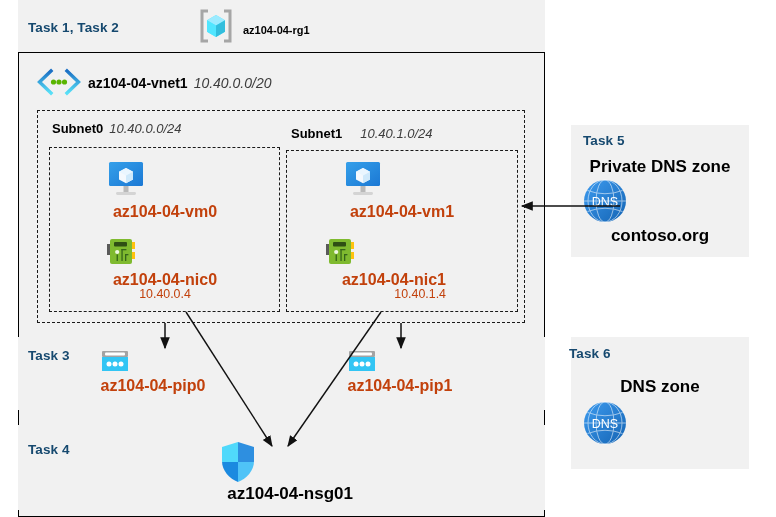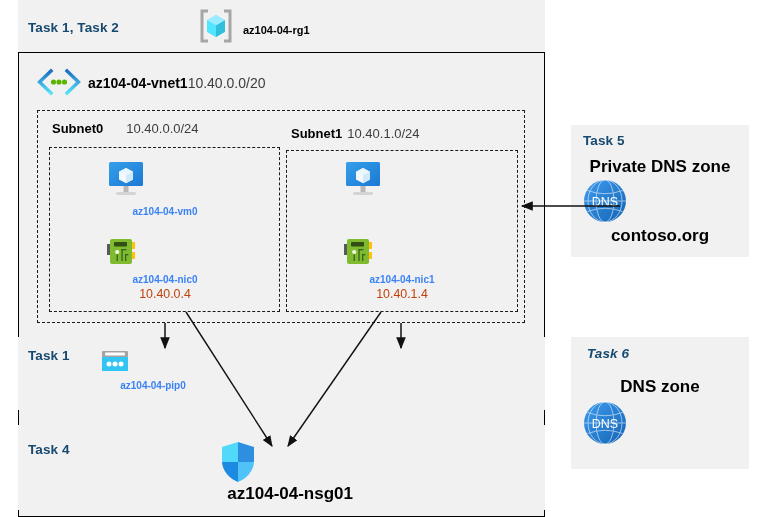--- a/index.html
+++ b/index.html
@@ -11,21 +11,21 @@
   .solidbox{position:absolute;box-sizing:border-box;border:1.5px solid #000;background:#f1f1f1;}
   .dashbox{position:absolute;box-sizing:border-box;border:1.6px dashed #1a1a1a;background:transparent;}
 
   .task-label{position:absolute;color:#16496f;font-weight:bold;font-size:13.5px;letter-spacing:.1px;white-space:nowrap;}
   .hdr-title{position:absolute;font-size:14px;font-weight:bold;color:#000;white-space:nowrap;}
   .hdr-title .light{font-weight:normal;color:#3d3d3d;}
   .sub-title{position:absolute;font-size:13px;font-weight:bold;color:#000;white-space:nowrap;}
   .sub-title .light{font-weight:normal;color:#3d3d3d;}
 
   .node{position:absolute;text-align:center;white-space:nowrap;}
-  .node .cap{font-size:10px;font-weight:bold;color:#3b82f6;margin-top:2px;line-height:15px;}
+  .node .cap{font-size:16px;font-weight:bold;color:#c2410c;margin-top:2px;line-height:15px;}
   .node .ip{font-size:12.4px;font-weight:normal;color:#c2410c;line-height:15px;}
   .node .big{font-size:17px;font-weight:bold;color:#000;}
 
   .icon{display:block;margin:0 auto;}
   svg{display:block;overflow:visible;}
   #arrows{position:absolute;left:0;top:0;width:776px;height:517px;pointer-events:none;}
 </style>
 </head>
 <body>
 
@@ -58,32 +58,32 @@
         </linearGradient>
       </defs>
       <path d="M15 3 L3.5 14 L15 25" fill="none" stroke="url(#vnetg1)" stroke-width="3.4" stroke-linecap="square"></path>
       <path d="M31 3 L42.5 14 L31 25" fill="none" stroke="url(#vnetg1)" stroke-width="3.4" stroke-linecap="square"></path>
       <circle cx="17.5" cy="14" r="2.6" fill="#5ab500"></circle>
       <circle cx="23" cy="14" r="2.6" fill="#5ab500"></circle>
       <circle cx="28.5" cy="14" r="2.6" fill="#5ab500"></circle>
     </svg>
   </div>
   <div class="hdr-title" style="left:88px;top:75px;">
-    <span>az104-04-vnet1</span><span class="light" style="">10.40.0.0/20</span>
+    <span>az104-04-vnet1</span><span class="light" style="margin-left:6px;font-style:italic;">10.40.0.0/20</span>
   </div>
 
   <div class="dashbox" style="left:37px;top:110px;width:488px;height:213px;"></div>
 
   <div class="sub-title" style="left:52px;top:121px;">
-    <span>Subnet0</span><span class="light" style="margin-left:23px;">10.40.0.0/24</span>
+    <span>Subnet0</span><span class="light" style="margin-left:6px;font-style:italic;">10.40.0.0/24</span>
   </div>
   <div class="dashbox" style="left:49px;top:147px;width:231px;height:165px;"></div>
 
   <div class="sub-title" style="left:291px;top:126px;">
-    <span>Subnet1</span><span class="light" style="margin-left:5px;">10.40.1.0/24</span>
+    <span>Subnet1</span><span class="light" style="margin-left:18px;font-style:italic;">10.40.1.0/24</span>
   </div>
   <div class="dashbox" style="left:286px;top:150px;width:232px;height:162px;"></div>
 
   <div class="node" style="left:103px;top:160px;width:124px;">
     <span class="icon">
       <svg width="46" height="42" viewBox="0 0 46 42">
         <defs>
           <linearGradient id="vmg0" x1="0" y1="0" x2="1" y2="1">
             <stop offset="0%" stop-color="#35a0ea"></stop>
               <stop offset="100%" stop-color="#1b78d4"></stop>
@@ -130,59 +130,73 @@
           </linearGradient>
         </defs>
         <rect x="6" y="2" width="34" height="24" rx="1.5" fill="url(#vmg1)"></rect>
         <polygon points="23,8 30,11.8 30,19.4 23,23.2 16,19.4 16,11.8" fill="#ffffff" opacity=".95"></polygon>
         <polygon points="23,8 30,11.8 23,15.6 16,11.8" fill="#eaf6ff"></polygon>
         <polygon points="23,15.6 30,11.8 30,19.4 23,23.2" fill="#cfe9fb"></polygon>
         <rect x="20.5" y="26" width="5" height="6" fill="#b9b9b9"></rect>
         <rect x="13" y="32" width="20" height="3" rx="1.4" fill="#d4d4d4"></rect>
       </svg>
     </span>
-  </div>
-
-  <div class="node" style="left:340px;top:236px;width:124px;">
+    <div class="cap">az104-04-vm1</div>
+  </div>
+
+  <div class="node" style="left:322px;top:236px;width:124px;text-align:right;">
     <span class="icon">
       <svg width="36" height="34" viewBox="0 0 36 34">
         <rect x="4" y="8" width="5" height="11" fill="#5a5a5a"></rect>
         <rect x="27" y="6" width="5" height="7" fill="#ffc20e"></rect>
         <rect x="27" y="16" width="5" height="7" fill="#ffc20e"></rect>
         <rect x="7" y="3" width="22" height="25" rx="2" fill="#7fba2f"></rect>
         <rect x="11" y="6" width="13" height="4.5" rx="1" fill="#2f4f14"></rect>
         <circle cx="14.2" cy="16" r="2.1" fill="#eef7e2"></circle>
         <rect x="13.6" y="18.5" width="1.3" height="6.5" fill="#35651a"></rect>
         <rect x="18.4" y="13" width="1.3" height="12" fill="#35651a"></rect>
         <rect x="18.4" y="13" width="5" height="1.3" fill="#35651a"></rect>
         <rect x="22" y="18" width="3.4" height="1.3" fill="#35651a"></rect>
         <rect x="22" y="19" width="1.3" height="6" fill="#35651a"></rect>
       </svg>
     </span>
     <div class="cap">az104-04-nic1</div>
     <div class="ip">10.40.1.4</div>
   </div>
 
   <div class="panel" style="left:18px;top:337px;width:527px;height:73px;"></div>
-  <div class="task-label" style="left:28px;top:348px;">Task 1</div>
+  <div class="task-label" style="left:28px;top:348px;">Task 3</div>
 
   <div class="node" style="left:98px;top:348px;width:110px;">
     <span class="icon">
       <svg width="34" height="28" viewBox="0 0 34 28">
         <rect x="4" y="3" width="26" height="6" rx="1" fill="#a3a3a3"></rect>
         <rect x="7" y="4.6" width="20" height="2.8" rx="1" fill="#ffffff"></rect>
         <rect x="4" y="9" width="26" height="14" fill="#32c5f4"></rect>
         <circle cx="11" cy="16" r="2.5" fill="#ffffff"></circle>
         <circle cx="17" cy="16" r="2.5" fill="#ffffff"></circle>
         <circle cx="23" cy="16" r="2.5" fill="#ffffff"></circle>
       </svg>
     </span>
     <div class="cap">az104-04-pip0</div>
   </div>
 
+  <div class="node" style="left:345px;top:348px;width:110px;">
+    <span class="icon">
+      <svg width="34" height="28" viewBox="0 0 34 28">
+        <rect x="4" y="3" width="26" height="6" rx="1" fill="#a3a3a3"></rect>
+        <rect x="7" y="4.6" width="20" height="2.8" rx="1" fill="#ffffff"></rect>
+        <rect x="4" y="9" width="26" height="14" fill="#32c5f4"></rect>
+        <circle cx="11" cy="16" r="2.5" fill="#ffffff"></circle>
+        <circle cx="17" cy="16" r="2.5" fill="#ffffff"></circle>
+        <circle cx="23" cy="16" r="2.5" fill="#ffffff"></circle>
+      </svg>
+    </span>
+    <div class="cap">az104-04-pip1</div>
+  </div>
 
   <div class="panel" style="left:18px;top:425px;width:527px;height:85px;"></div>
   <div class="task-label" style="left:28px;top:442px;">Task 4</div>
 
   <div class="node" style="left:218px;top:440px;width:135px;text-align:right;">
     <span class="icon">
       <svg width="40" height="44" viewBox="0 0 40 44">
         <defs>
           <clipPath id="shclip">
             <path d="M20 2 L36 7 L36 21 C36 31 28.5 38.5 20 42 C11.5 38.5 4 31 4 21 L4 7 Z"></path>
@@ -219,21 +233,21 @@
           <path d="M6.5 13.5 Q24 20 41.5 13.5"></path>
           <path d="M6.5 34.5 Q24 28 41.5 34.5"></path>
         </g>
         <text x="24" y="28.5" text-anchor="middle" font-family="Liberation Sans, sans-serif" font-size="12.5" fill="#ffffff">DNS</text>
       </svg>
     </span>
     <div class="cap big" style="margin-top:3px;">contoso.org</div>
   </div>
 
   <div class="panel" style="left:571px;top:337px;width:178px;height:132px;"></div>
-  <div class="task-label" style="left:587px;top:346px;font-style:italic;">Task 6</div>
+  <div class="task-label" style="left:569px;top:346px;">Task 6</div>
   <div class="node" style="left:581px;top:377px;width:158px;">
     <div class="cap big">DNS zone</div>
     <span class="icon" style="margin-top:5px;">
       <svg width="48" height="48" viewBox="0 0 48 48">
         <defs>
           <linearGradient id="dnsg6" x1="0" y1="0" x2="1" y2="1">
             <stop offset="0%" stop-color="#3d9bef"></stop>
               <stop offset="100%" stop-color="#1464b4"></stop>
           </linearGradient>
         </defs>

